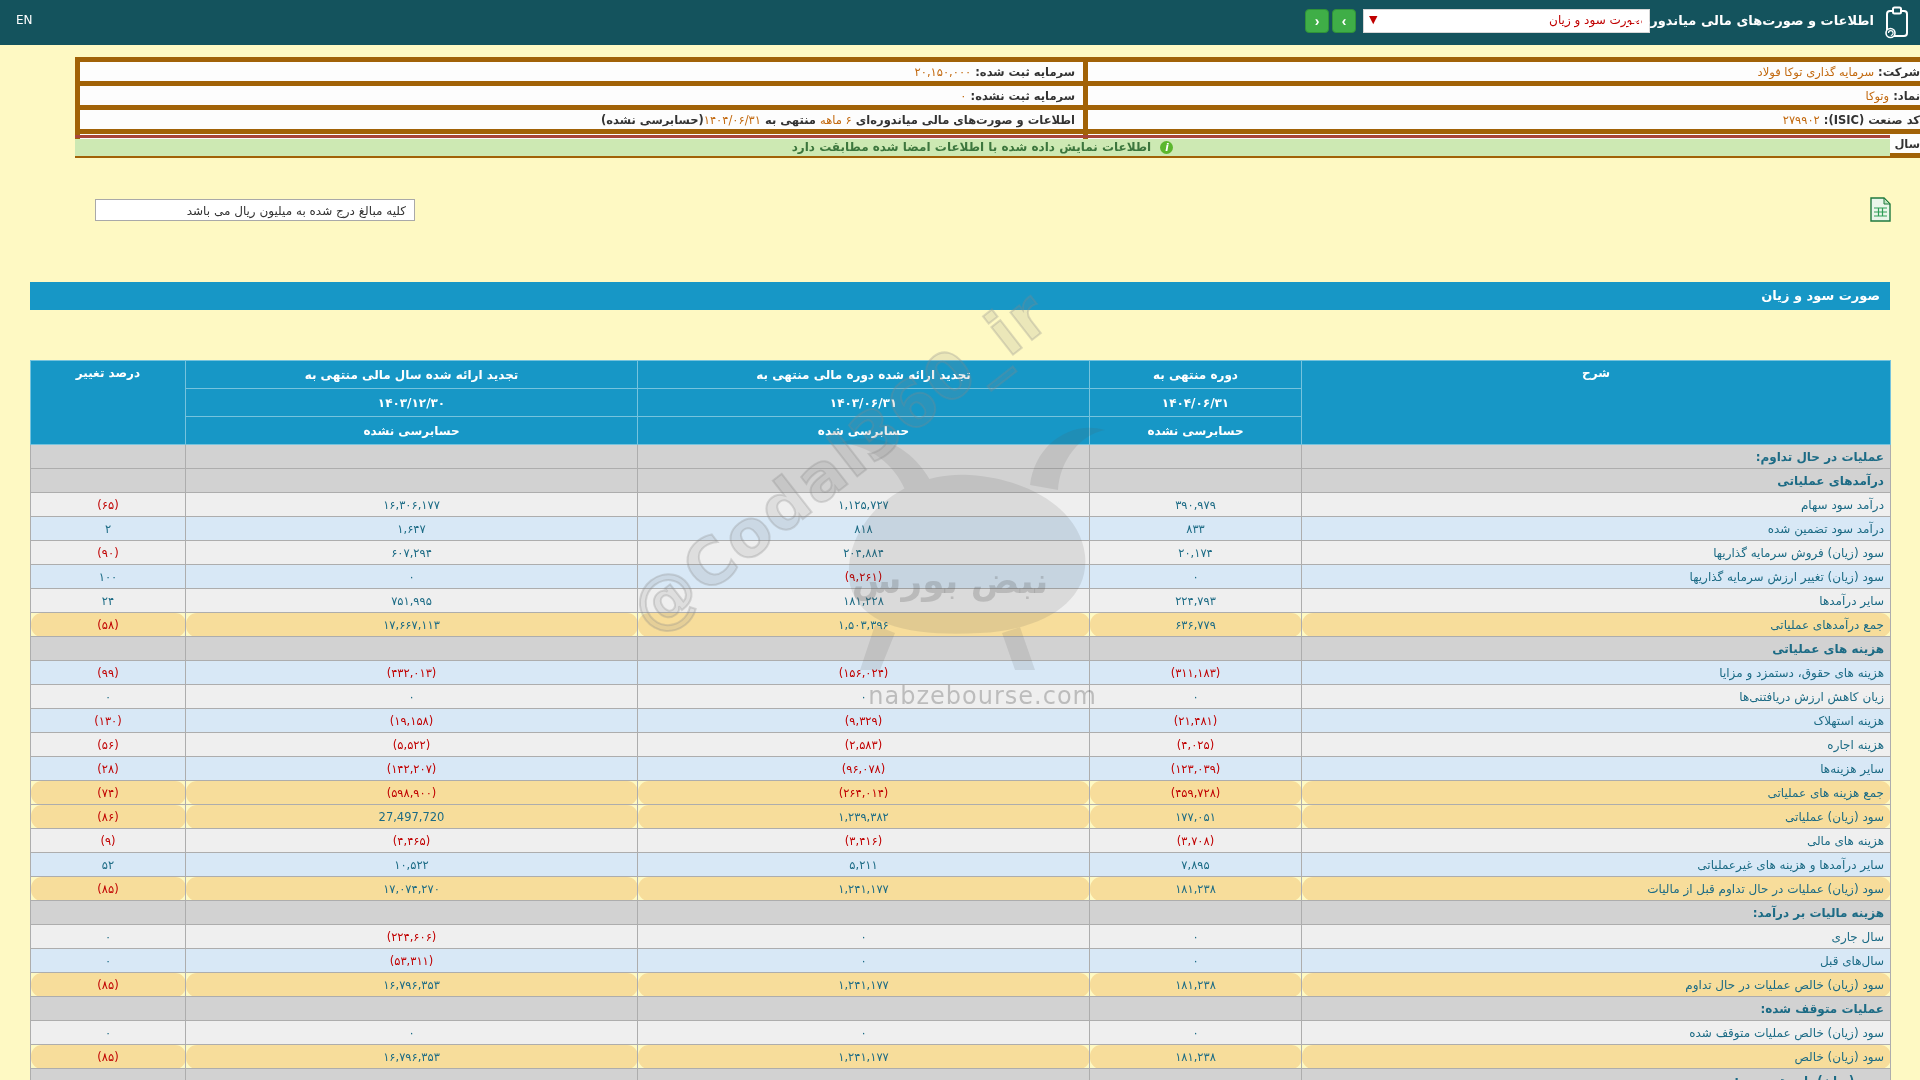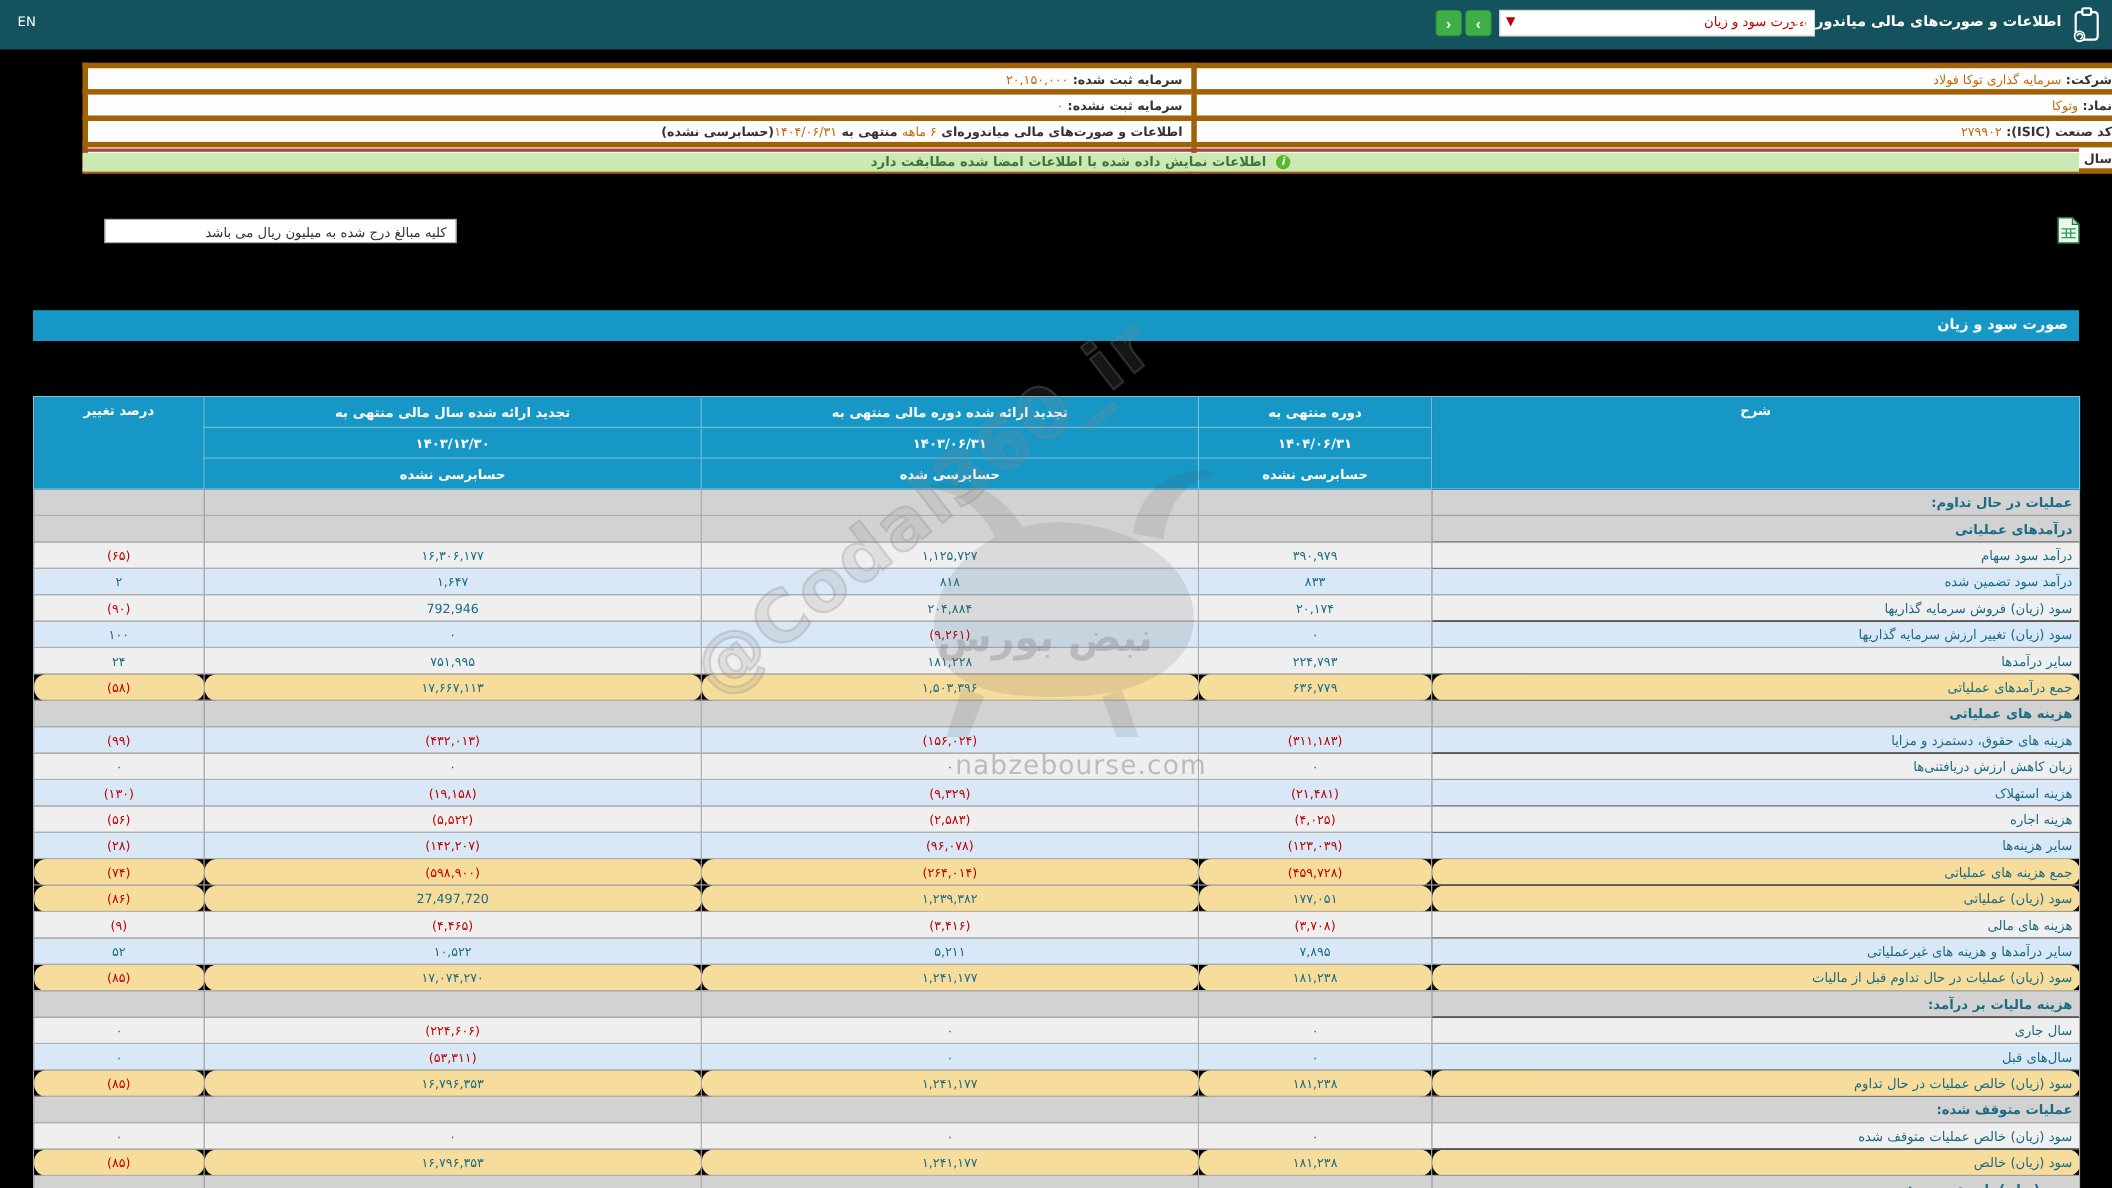--- a/index.html
+++ b/index.html
@@ -1,16 +1,16 @@
 <!DOCTYPE html>
 <html lang="fa" dir="rtl"><head>
 <meta charset="utf-8">
 <style>
   html,body{margin:0;padding:0;background:#fff;}
-  .page{position:relative;width:1920px;height:1080px;overflow:hidden;background:#000000;
+  .page{position:relative;width:1920px;height:1080px;overflow:hidden;background:#fef9c3;
         font-family:"DejaVu Sans","Liberation Sans",sans-serif;direction:rtl;}
   
   .topbar{position:absolute;left:0;top:0;width:1920px;height:45px;background:#14535d;}
   .en{position:absolute;left:16px;top:13px;color:#fff;font-size:12px;cursor:pointer;direction:ltr;}
   .bar-title{position:absolute;right:46px;top:13px;color:#fff;font-size:13px;font-weight:bold;}
   .clipboard{position:absolute;right:10px;top:6px;}
   .dropdown{position:absolute;left:1363px;top:9px;width:285px;height:22px;background:#fff;
             border:1px solid #d7d7d7;}
   .dropdown .dd-val{position:absolute;right:6px;top:3px;color:#c00000;font-size:12px;white-space:nowrap;}
   .dropdown .caret{position:absolute;left:5px;top:3px;color:#c00000;font-size:11px;}
@@ -183,21 +183,21 @@
           <td class="lbl">درآمد سود تضمین شده</td>
           <td class="num">۸۳۳</td>
           <td class="num">۸۱۸</td>
           <td class="num">۱,۶۴۷</td>
           <td class="num">۲</td>
         </tr>
         <tr class="r-white">
           <td class="lbl">سود (زیان) فروش سرمایه گذاریها</td>
           <td class="num">۲۰,۱۷۴</td>
           <td class="num">۲۰۴,۸۸۴</td>
-          <td class="num">792,946</td>
+          <td class="num">۶۰۷,۲۹۴</td>
           <td class="num neg">(۹۰)</td>
         </tr>
         <tr class="r-blue">
           <td class="lbl">سود (زیان) تغییر ارزش سرمایه گذاریها</td>
           <td class="num">۰</td>
           <td class="num neg">(۹,۲۶۱)</td>
           <td class="num">۰</td>
           <td class="num">۱۰۰</td>
         </tr>
         <tr class="r-white">

